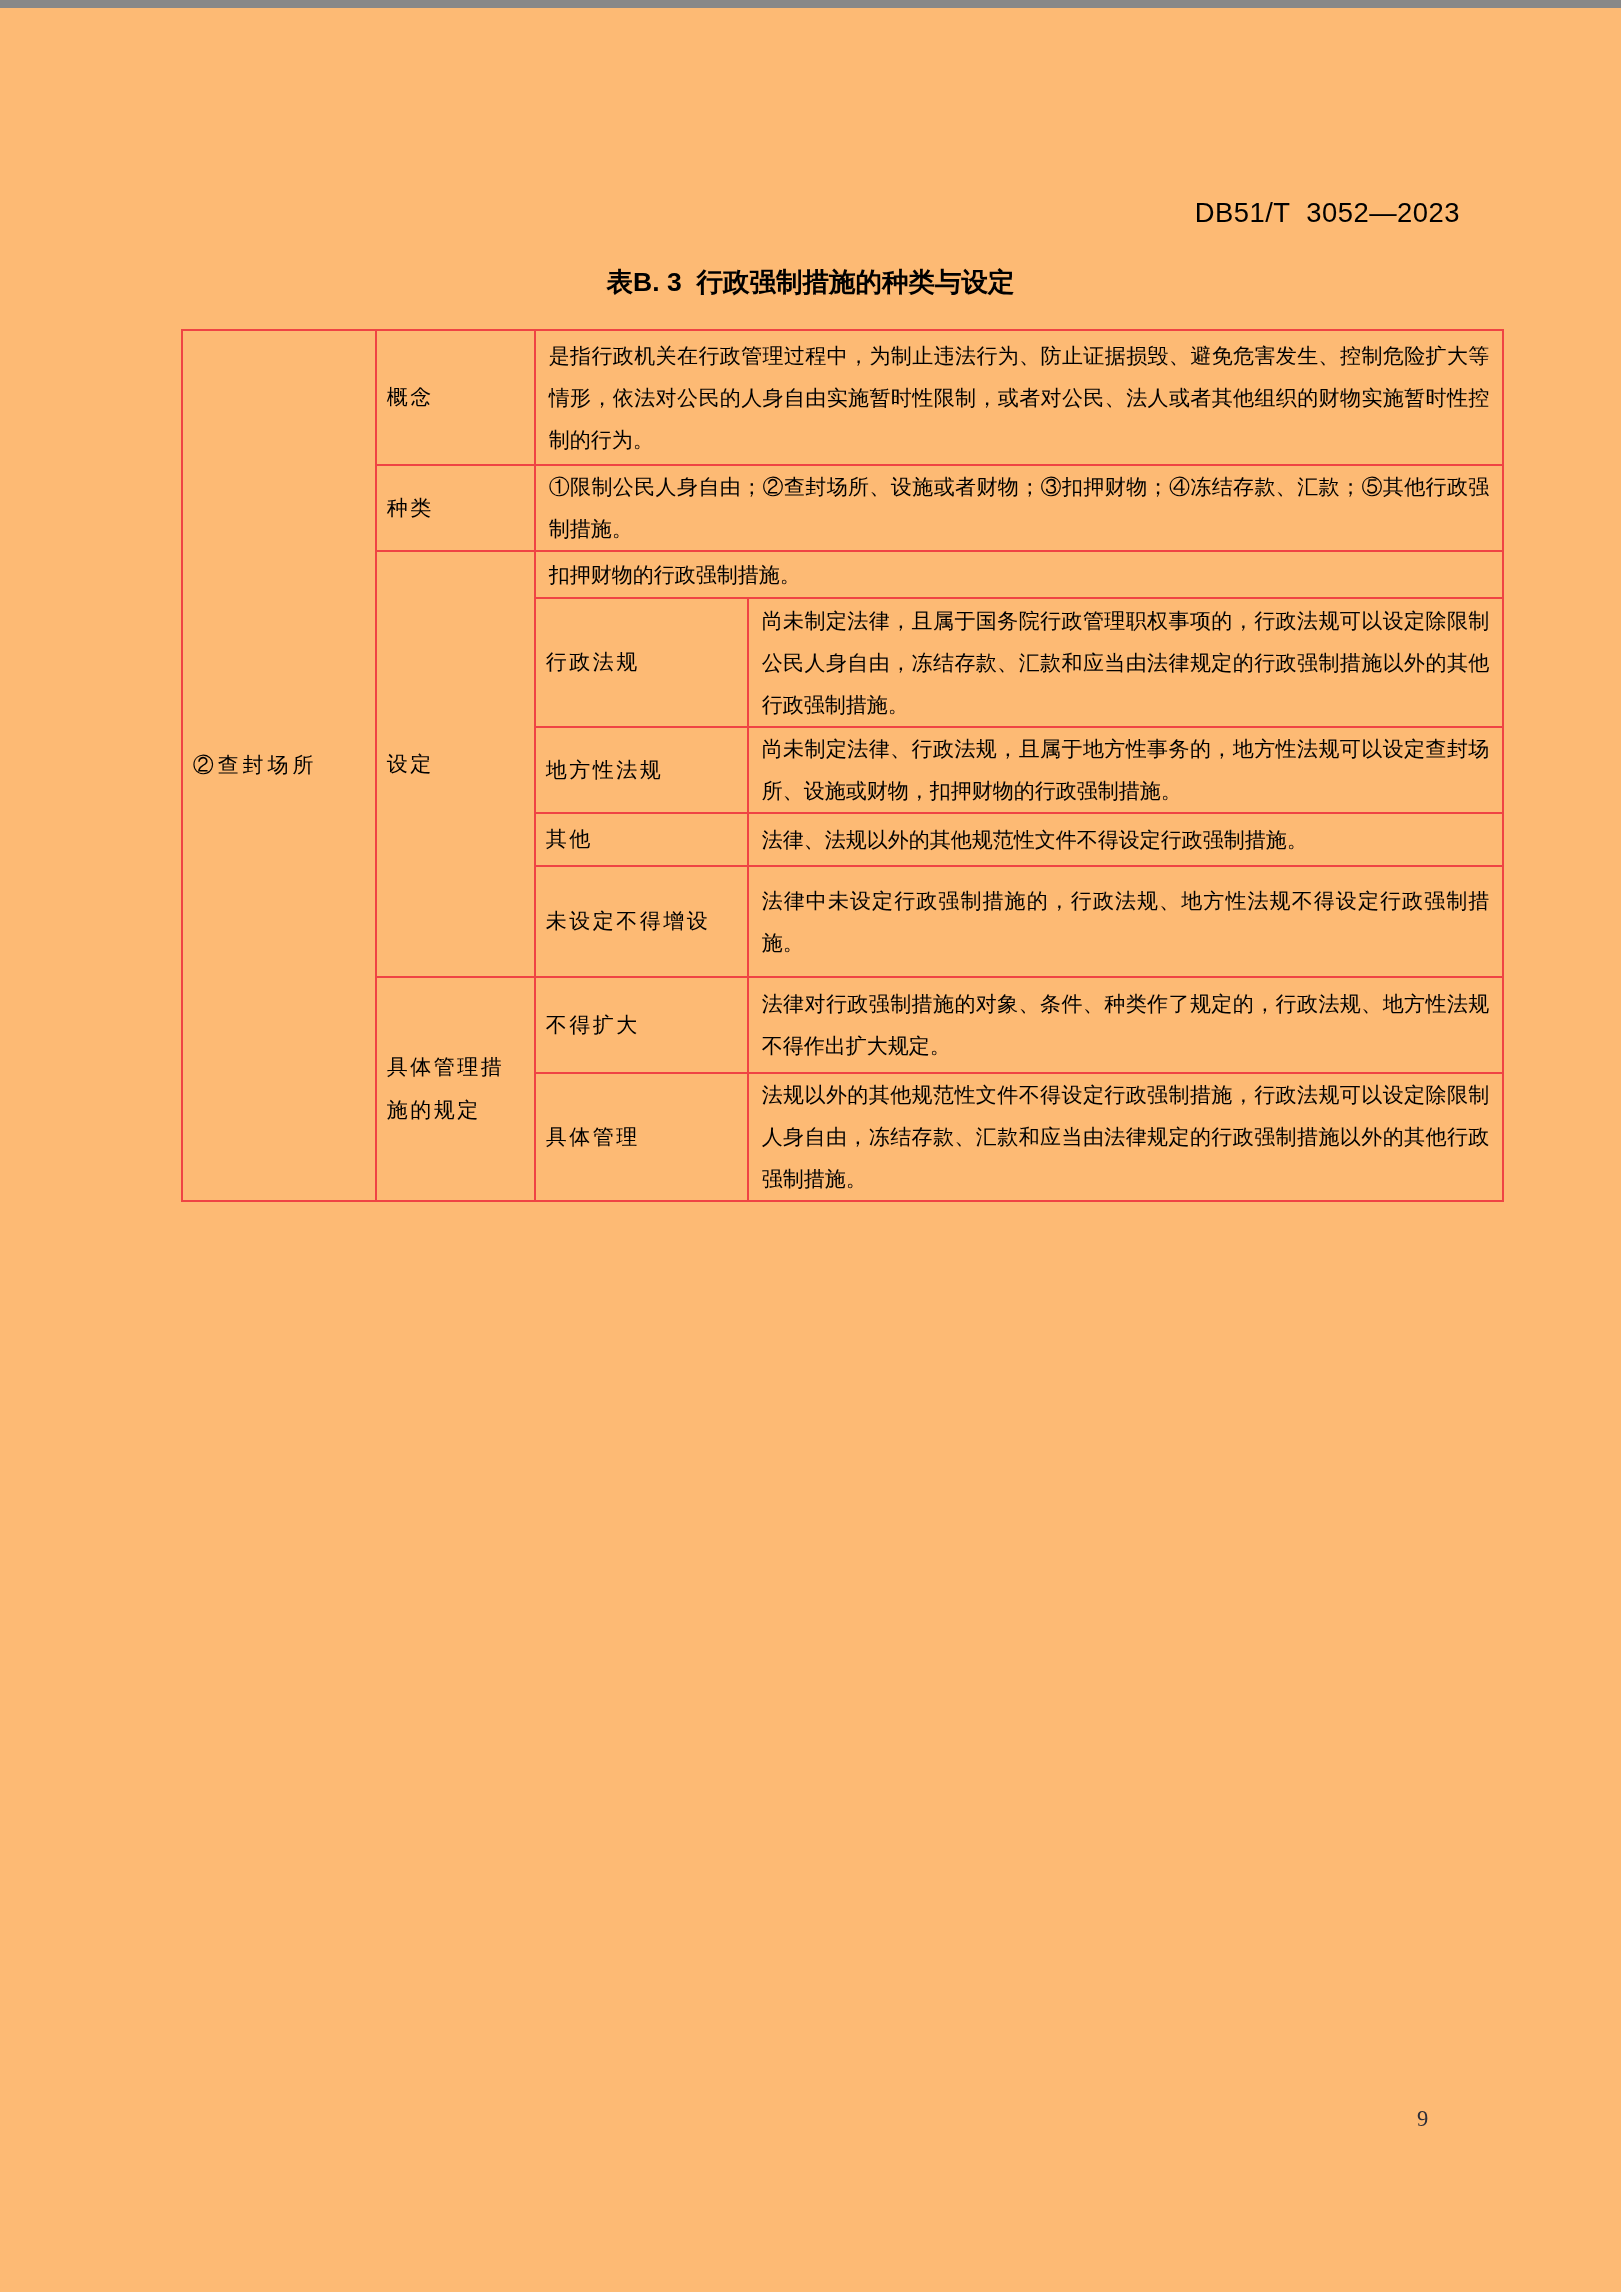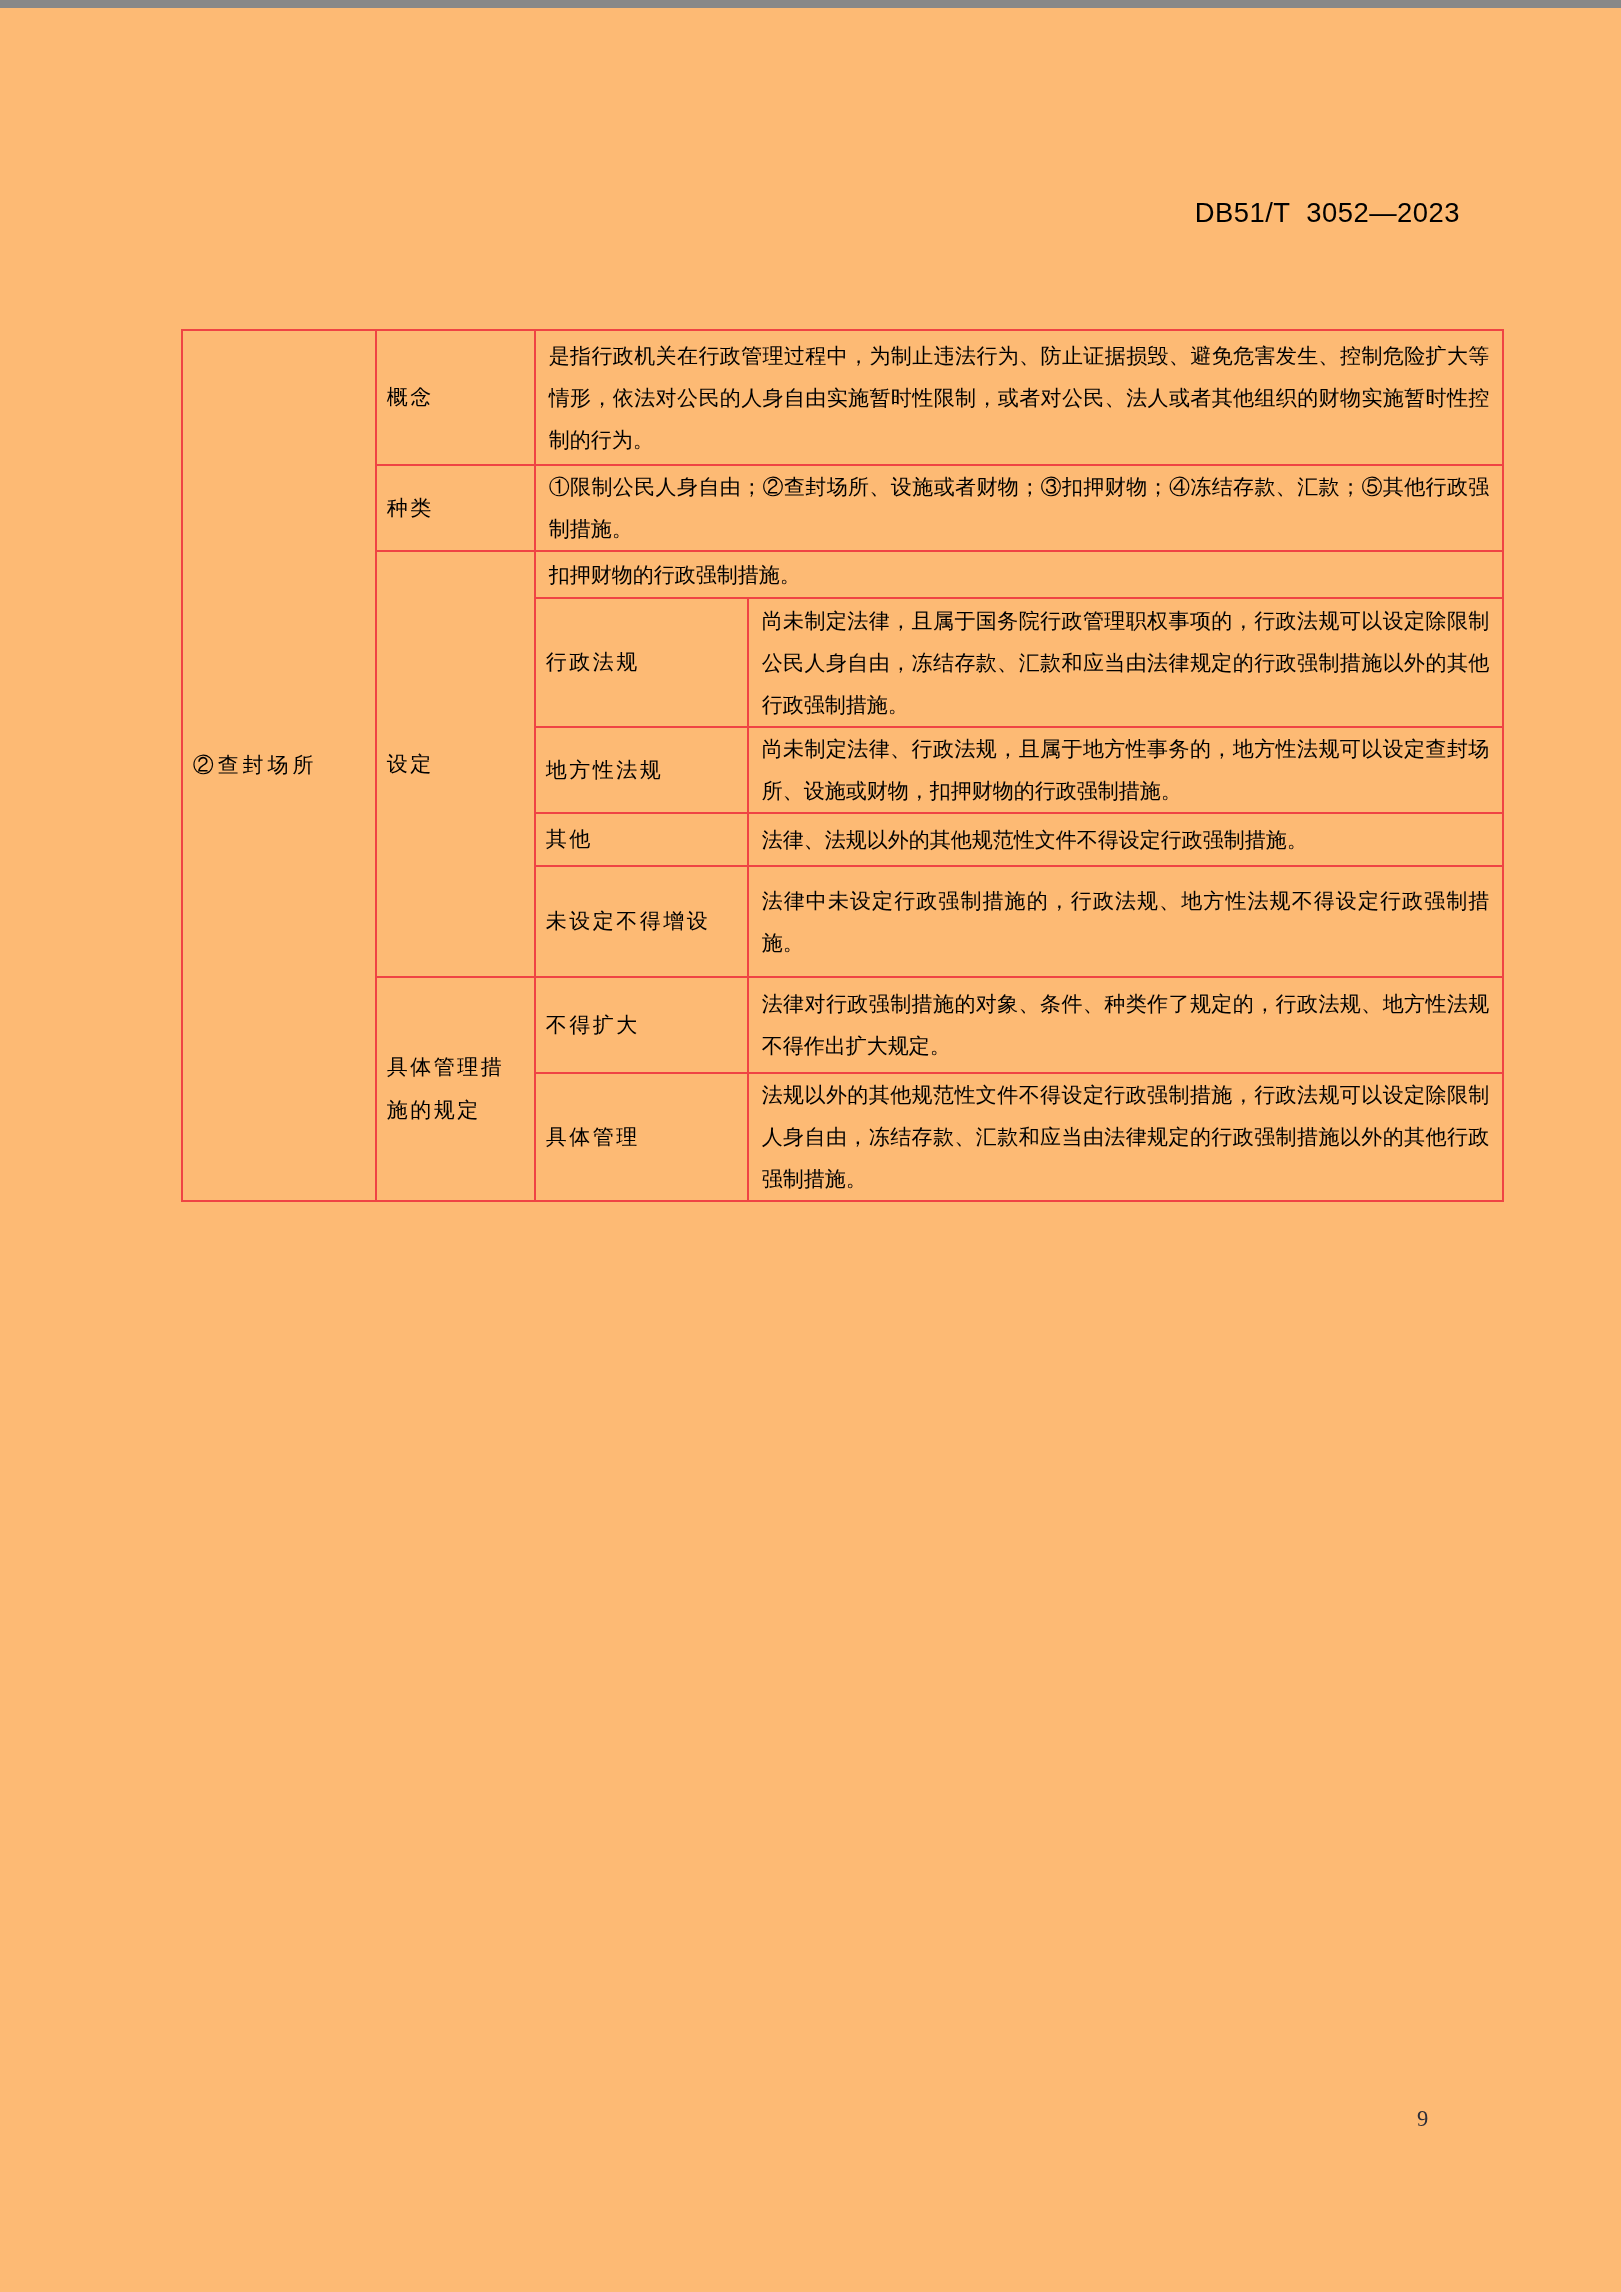--- a/index.html
+++ b/index.html
@@ -82,20 +82,21 @@
     color: #2e2e38;
   }
 </style>
 </head>
 <body>
 
 <div class="page">
 
   <div class="doc-header">DB51/T  3052—2023</div>
 
+  <div class="table-title">表B. 3  行政强制措施的种类与设定</div>
 
   <table class="b3">
     <colgroup>
       <col style="width:194px">
       <col style="width:159px">
       <col style="width:213px">
       <col style="width:755px">
     </colgroup>
     <tbody>
       <tr class="r1">

